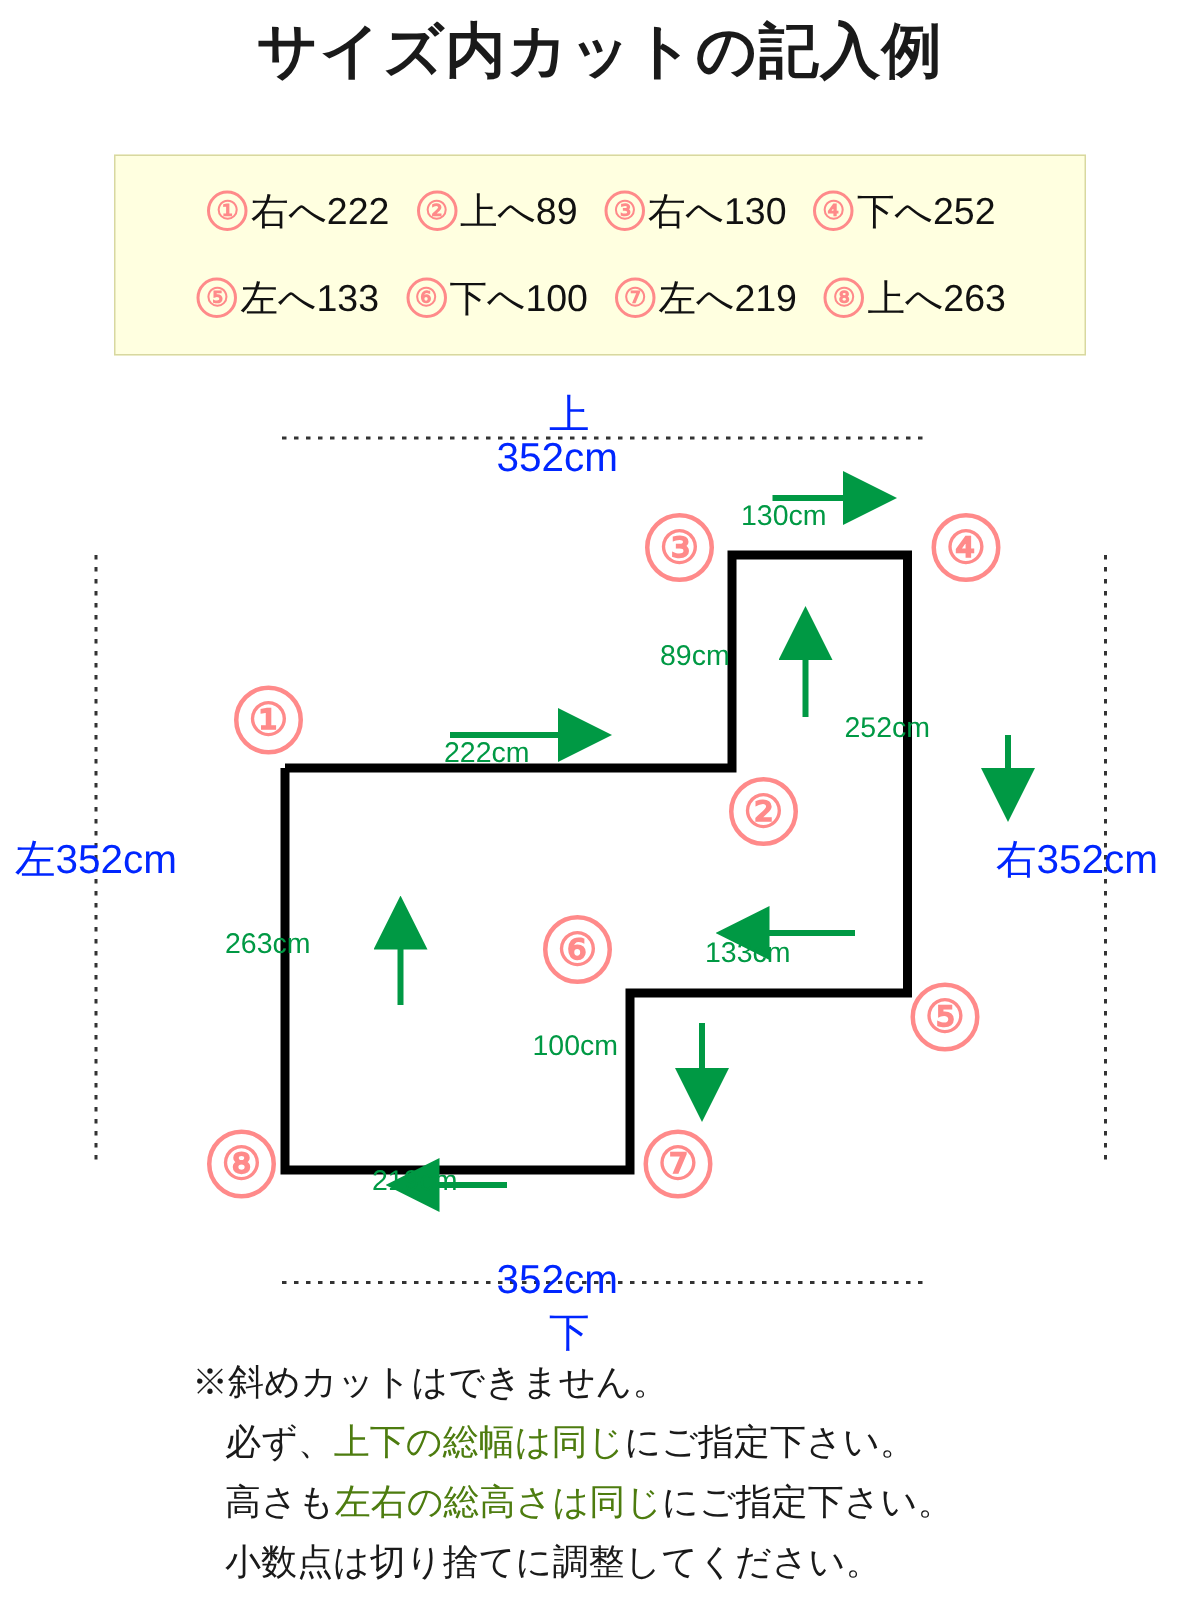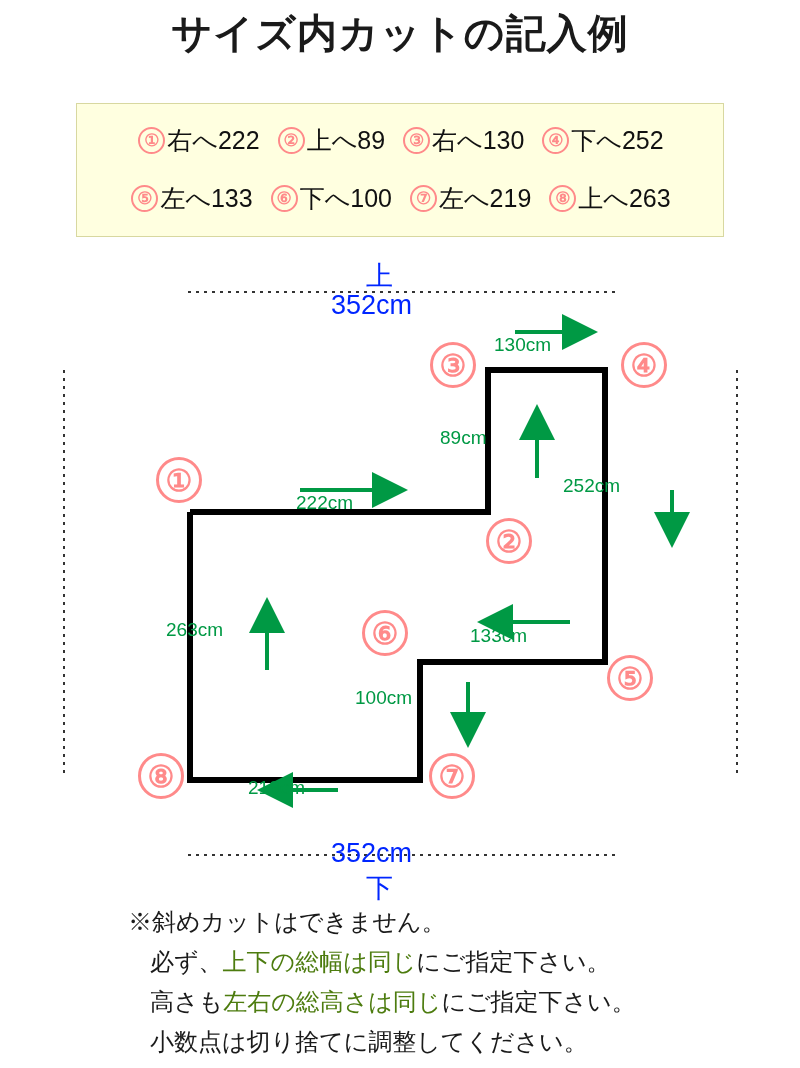--- a/index.html
+++ b/index.html
@@ -222,29 +222,31 @@
 
       <line x1="338" y1="540" x2="265" y2="540" stroke="#009944" stroke-width="4" marker-end="url(#ar-green)"></line>
 
       <line x1="267" y1="420" x2="267" y2="355" stroke="#009944" stroke-width="4" marker-end="url(#ar-green)"></line>
     </svg>
 
     <div class="lbl lbl-blue" style="left:366px; top:8px;">上</div>
     <div class="lbl lbl-blue" style="left:331px; top:40px;">352cm</div>
     <div class="lbl lbl-blue" style="left:331px; top:588px;">352cm</div>
     <div class="lbl lbl-blue" style="left:366px; top:620px;">下</div>
+    <div class="lbl lbl-blue" style="left:10px; top:305px;">左352cm</div>
+    <div class="lbl lbl-blue" style="left:664px; top:305px;">右352cm</div>
 
     <div class="lbl lbl-green" style="left:296px; top:242px;">222cm</div>
     <div class="lbl lbl-green" style="left:440px; top:177px;">89cm</div>
     <div class="lbl lbl-green" style="left:494px; top:84px;">130cm</div>
     <div class="lbl lbl-green" style="left:563px; top:225px;">252cm</div>
     <div class="lbl lbl-green" style="left:470px; top:375px;">133cm</div>
     <div class="lbl lbl-green" style="left:355px; top:437px;">100cm</div>
     <div class="lbl lbl-green" style="left:248px; top:527px;">219cm</div>
-    <div class="lbl lbl-green" style="left:150px; top:369px;margin-left:16px;">263cm</div>
+    <div class="lbl lbl-green" style="left:150px; top:369px;">263cm</div>
 
     <div class="bignum" style="left:156px; top:207px;">①</div>
     <div class="bignum" style="left:486px; top:268px;">②</div>
     <div class="bignum" style="left:430px; top:92px;">③</div>
     <div class="bignum" style="left:621px; top:92px;">④</div>
     <div class="bignum" style="left:607px; top:405px;">⑤</div>
     <div class="bignum" style="left:362px; top:360px;">⑥</div>
     <div class="bignum" style="left:429px; top:503px;">⑦</div>
     <div class="bignum" style="left:138px; top:503px;">⑧</div>
   </div>

